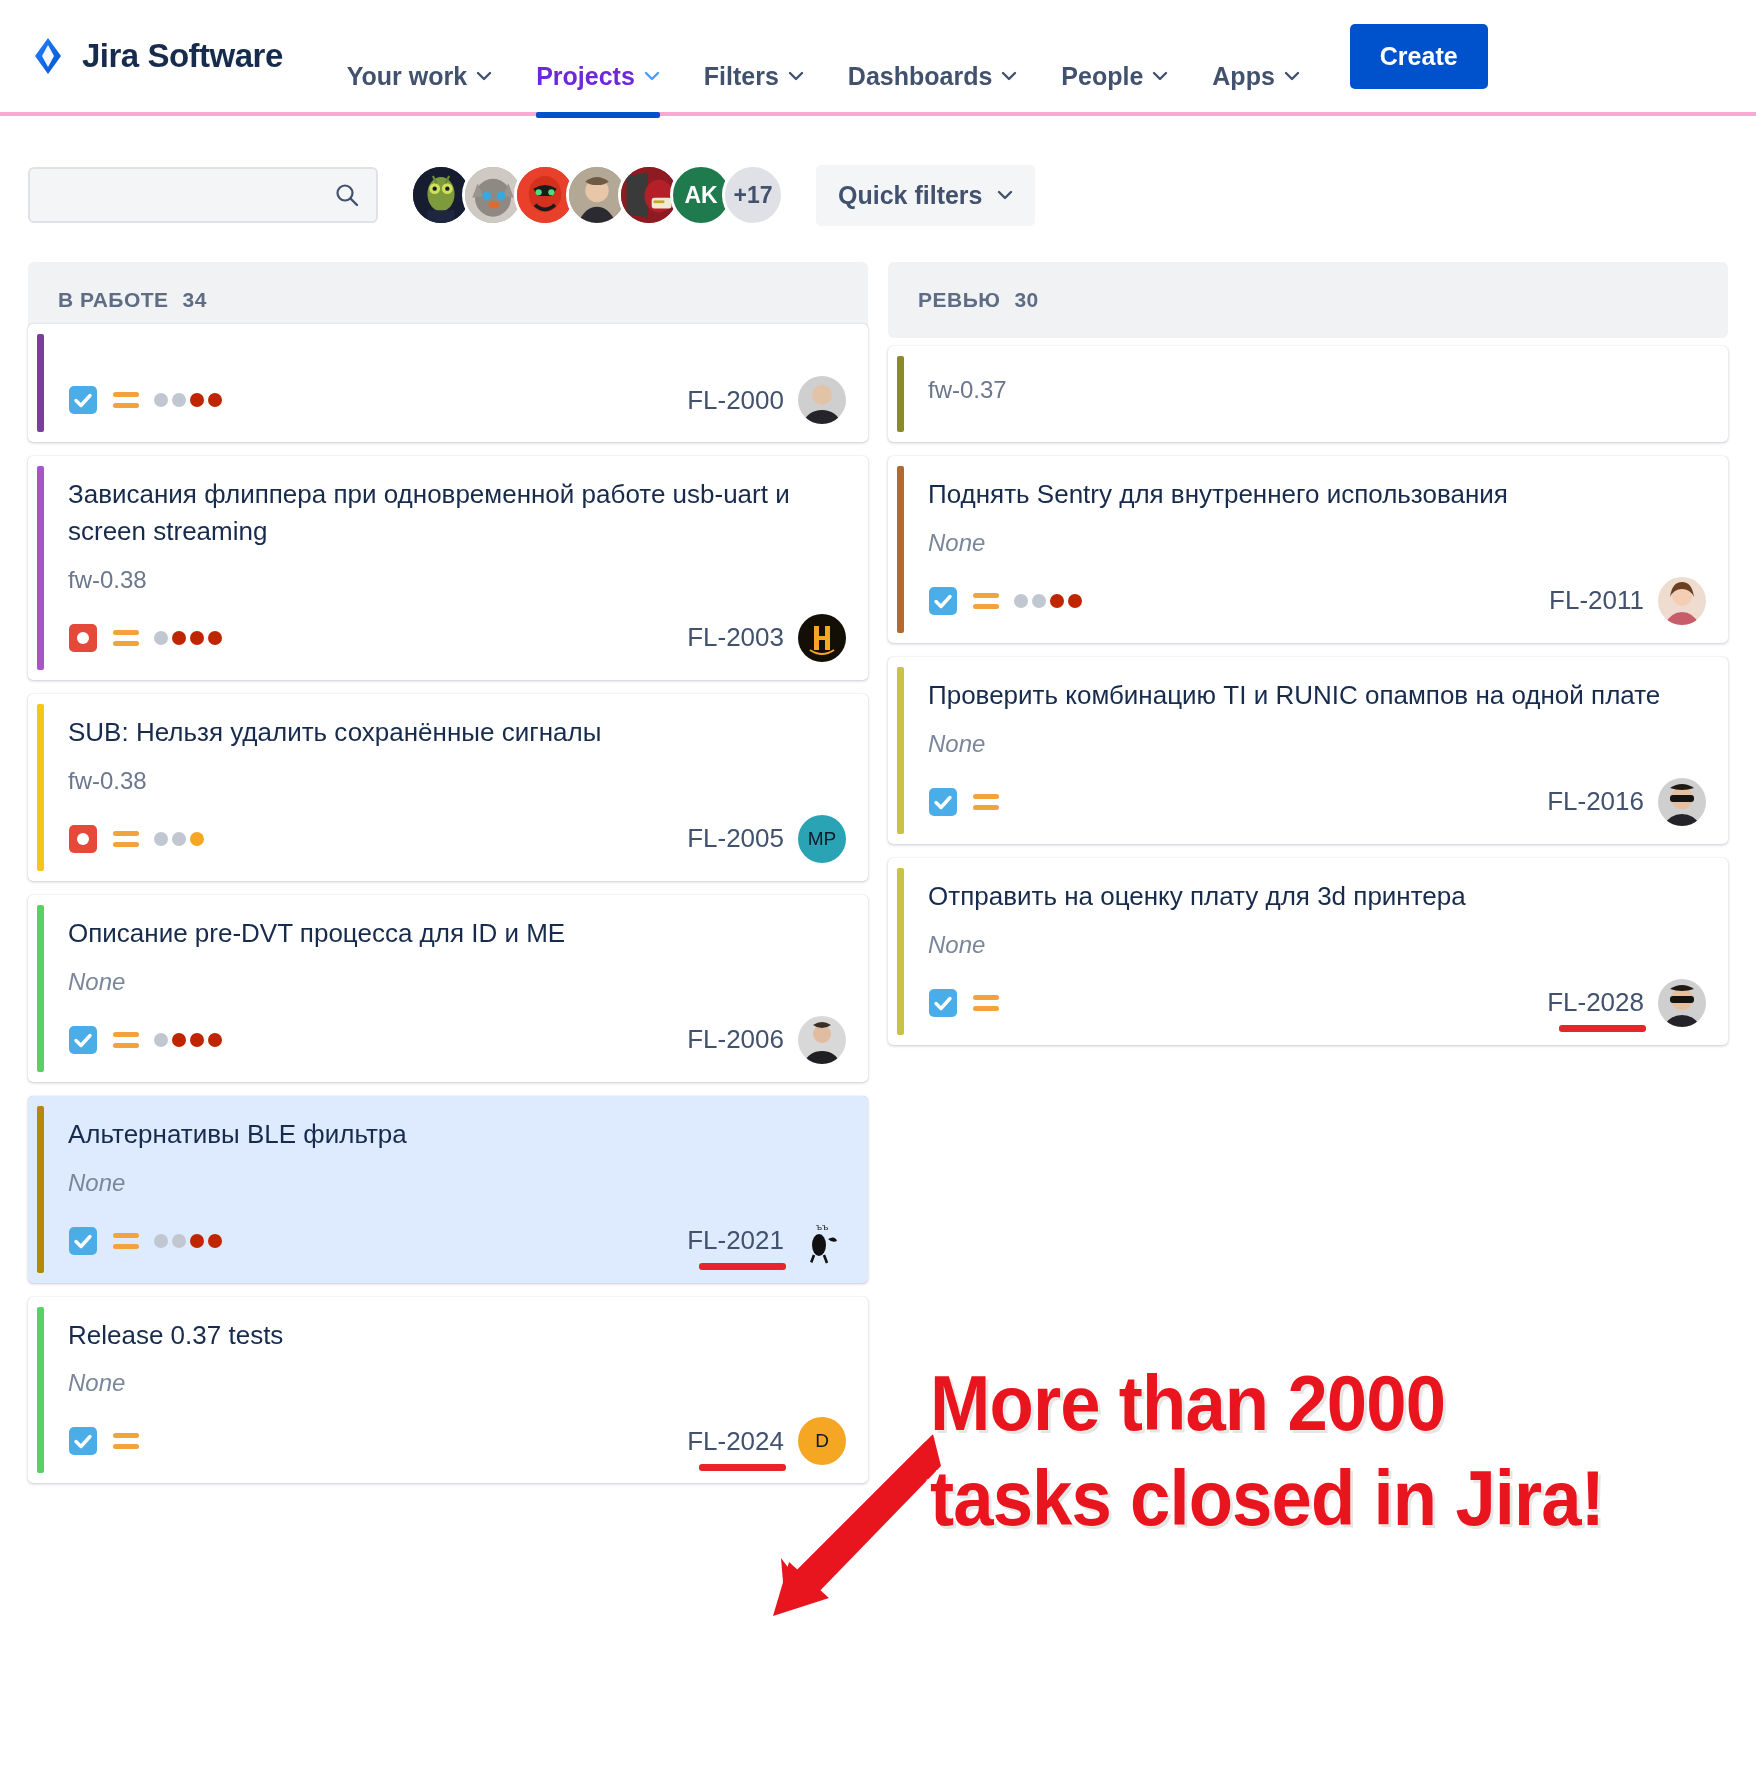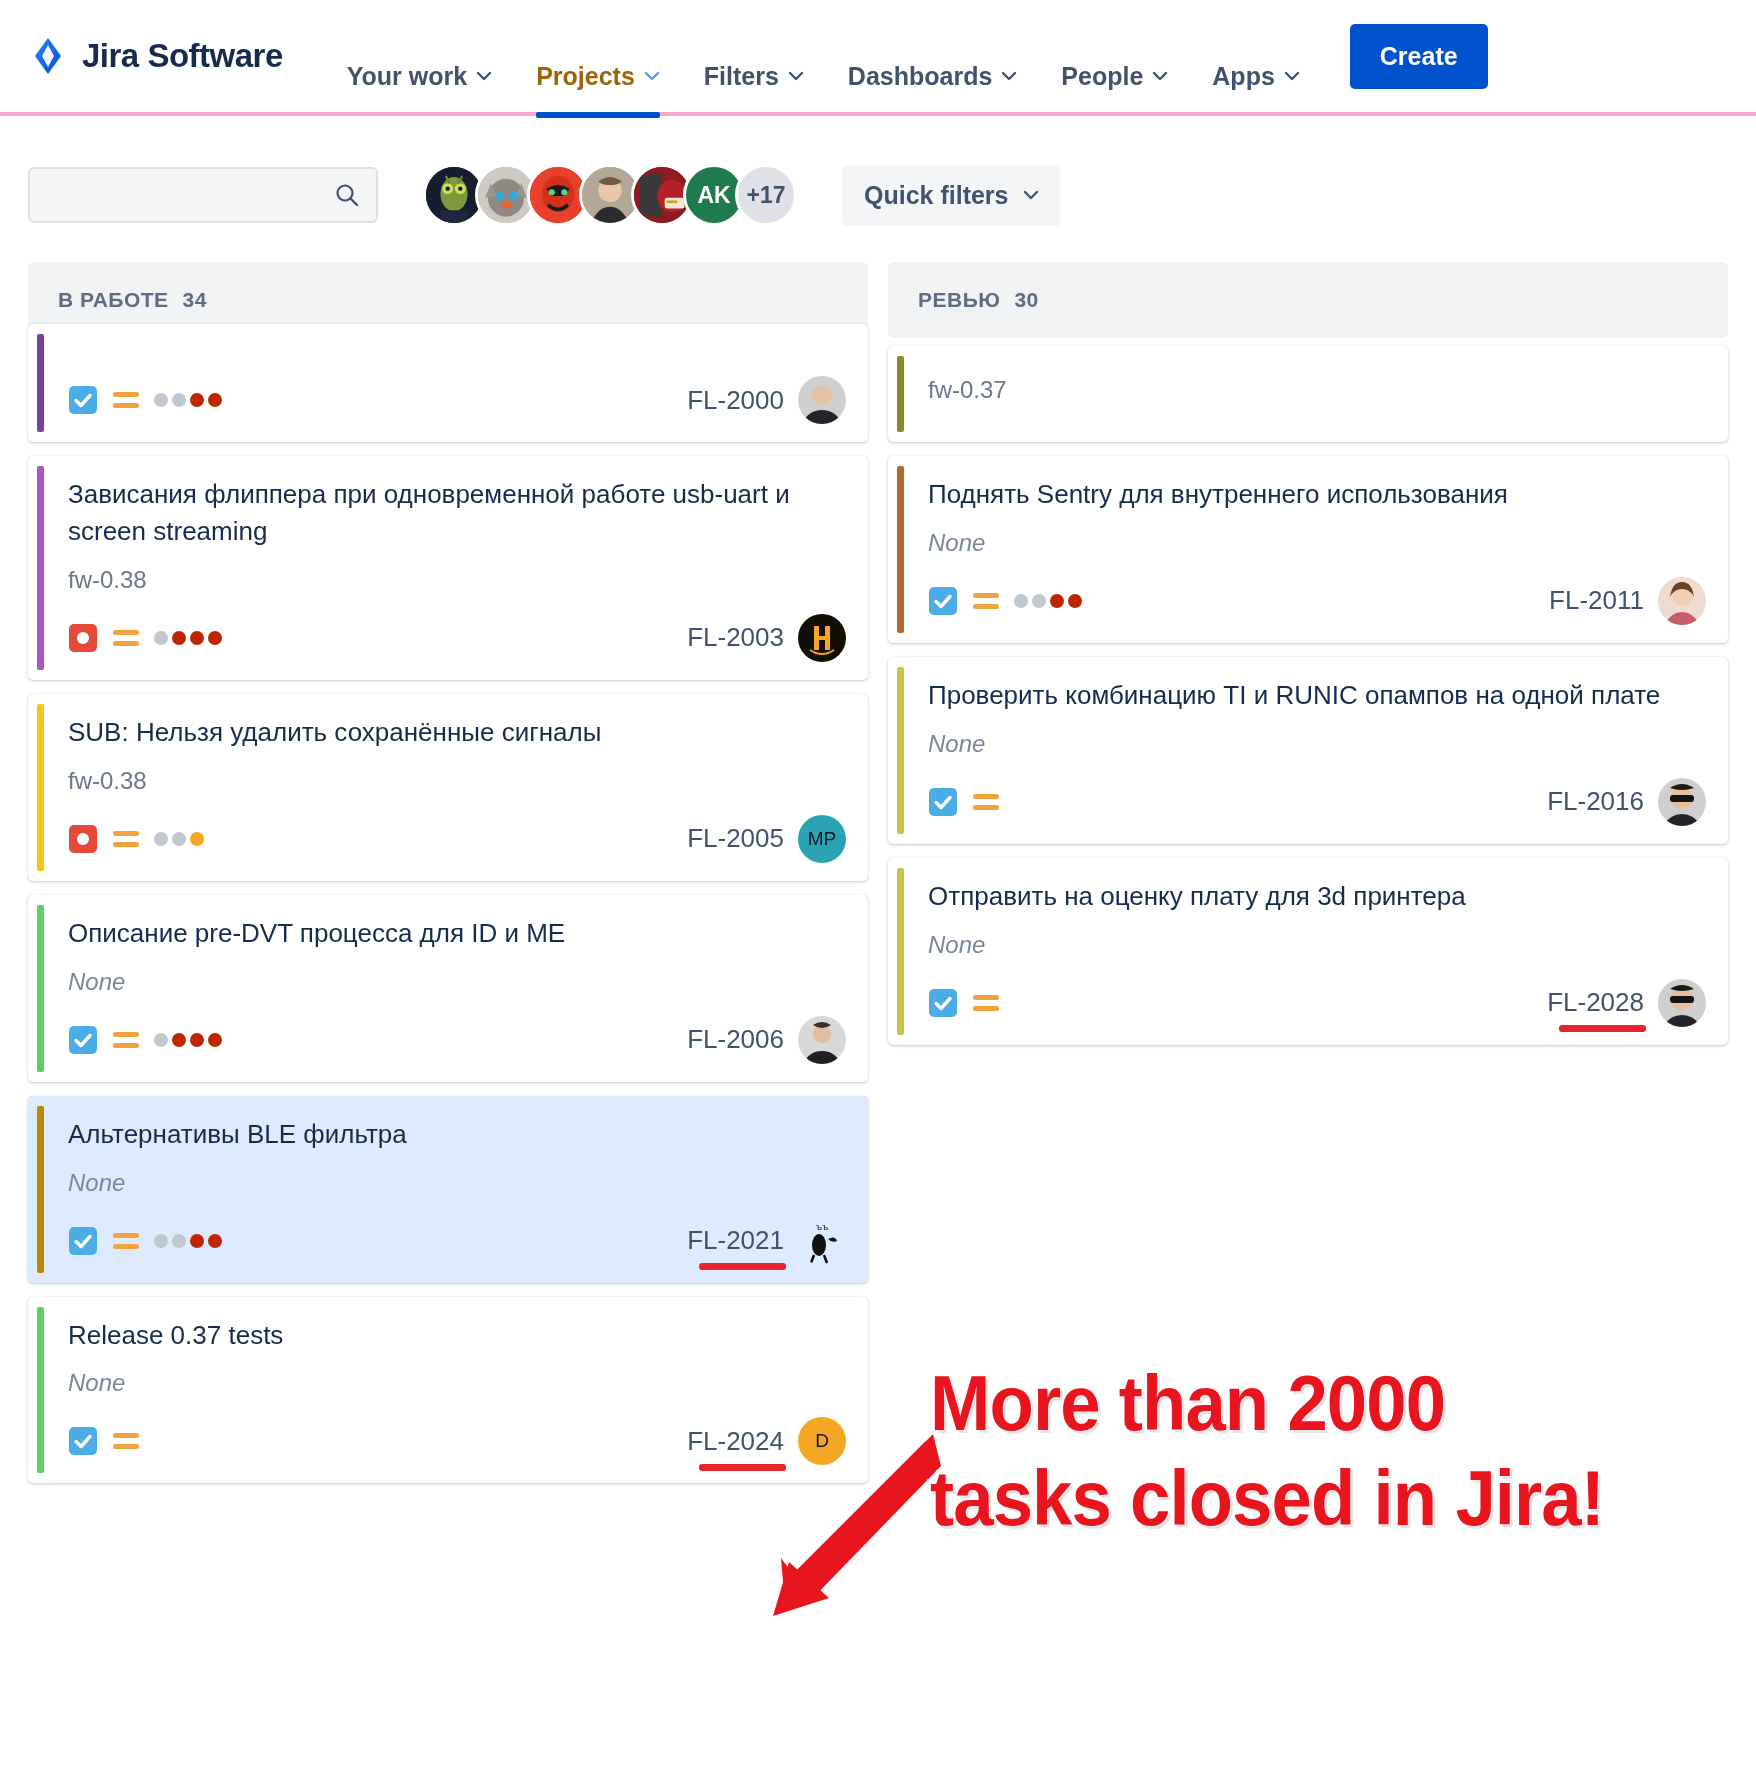--- a/index.html
+++ b/index.html
@@ -25,42 +25,42 @@
   .brand-logo { width: 40px; height: 40px; flex: 0 0 40px; }
   .brand-name { font-size: 33px; font-weight: 700; color: #172B4D; letter-spacing: -0.5px; }
 
   .navlinks { display: flex; align-items: center; gap: 0; height: 100%; }
   .navitem {
     display: flex; align-items: center; gap: 9px;
     padding: 0 22px; height: 100%;
     font-size: 25px; font-weight: 700; color: #42526E;
     cursor: pointer; position: relative; margin-top: 40px;
   }
-  .navitem.active { color: #a16207; }
+  .navitem.active { color: #6d28d9; }
   .navitem.active::after {
     content: ""; position: absolute; left: 22px; right: 22px; bottom: 14px;
     height: 6px; background: #0052CC; border-radius: 2px;
   }
   .caret { width: 16px; height: 10px; display: inline-block; }
   .caret svg { display: block; }
 
   .create-btn {
     margin-left: 28px;
     background: #0052CC; color: #fff;
     font-size: 25px; font-weight: 700;
     border: none; border-radius: 5px;
     padding: 18px 30px; cursor: pointer;
     font-family: "Liberation Sans", sans-serif;
   }
 
   
   .toolbar {
     display: flex; align-items: center;
     padding: 48px 28px 0 28px;
-    gap: 45px;
+    gap: 32px;
   }
   .search-wrap {
     width: 350px; height: 56px;
     background: #F4F5F7;
     border: 2px solid #DFE1E6;
     border-radius: 6px;
     display: flex; align-items: center;
     padding: 0 16px;
   }
   .search-input {

